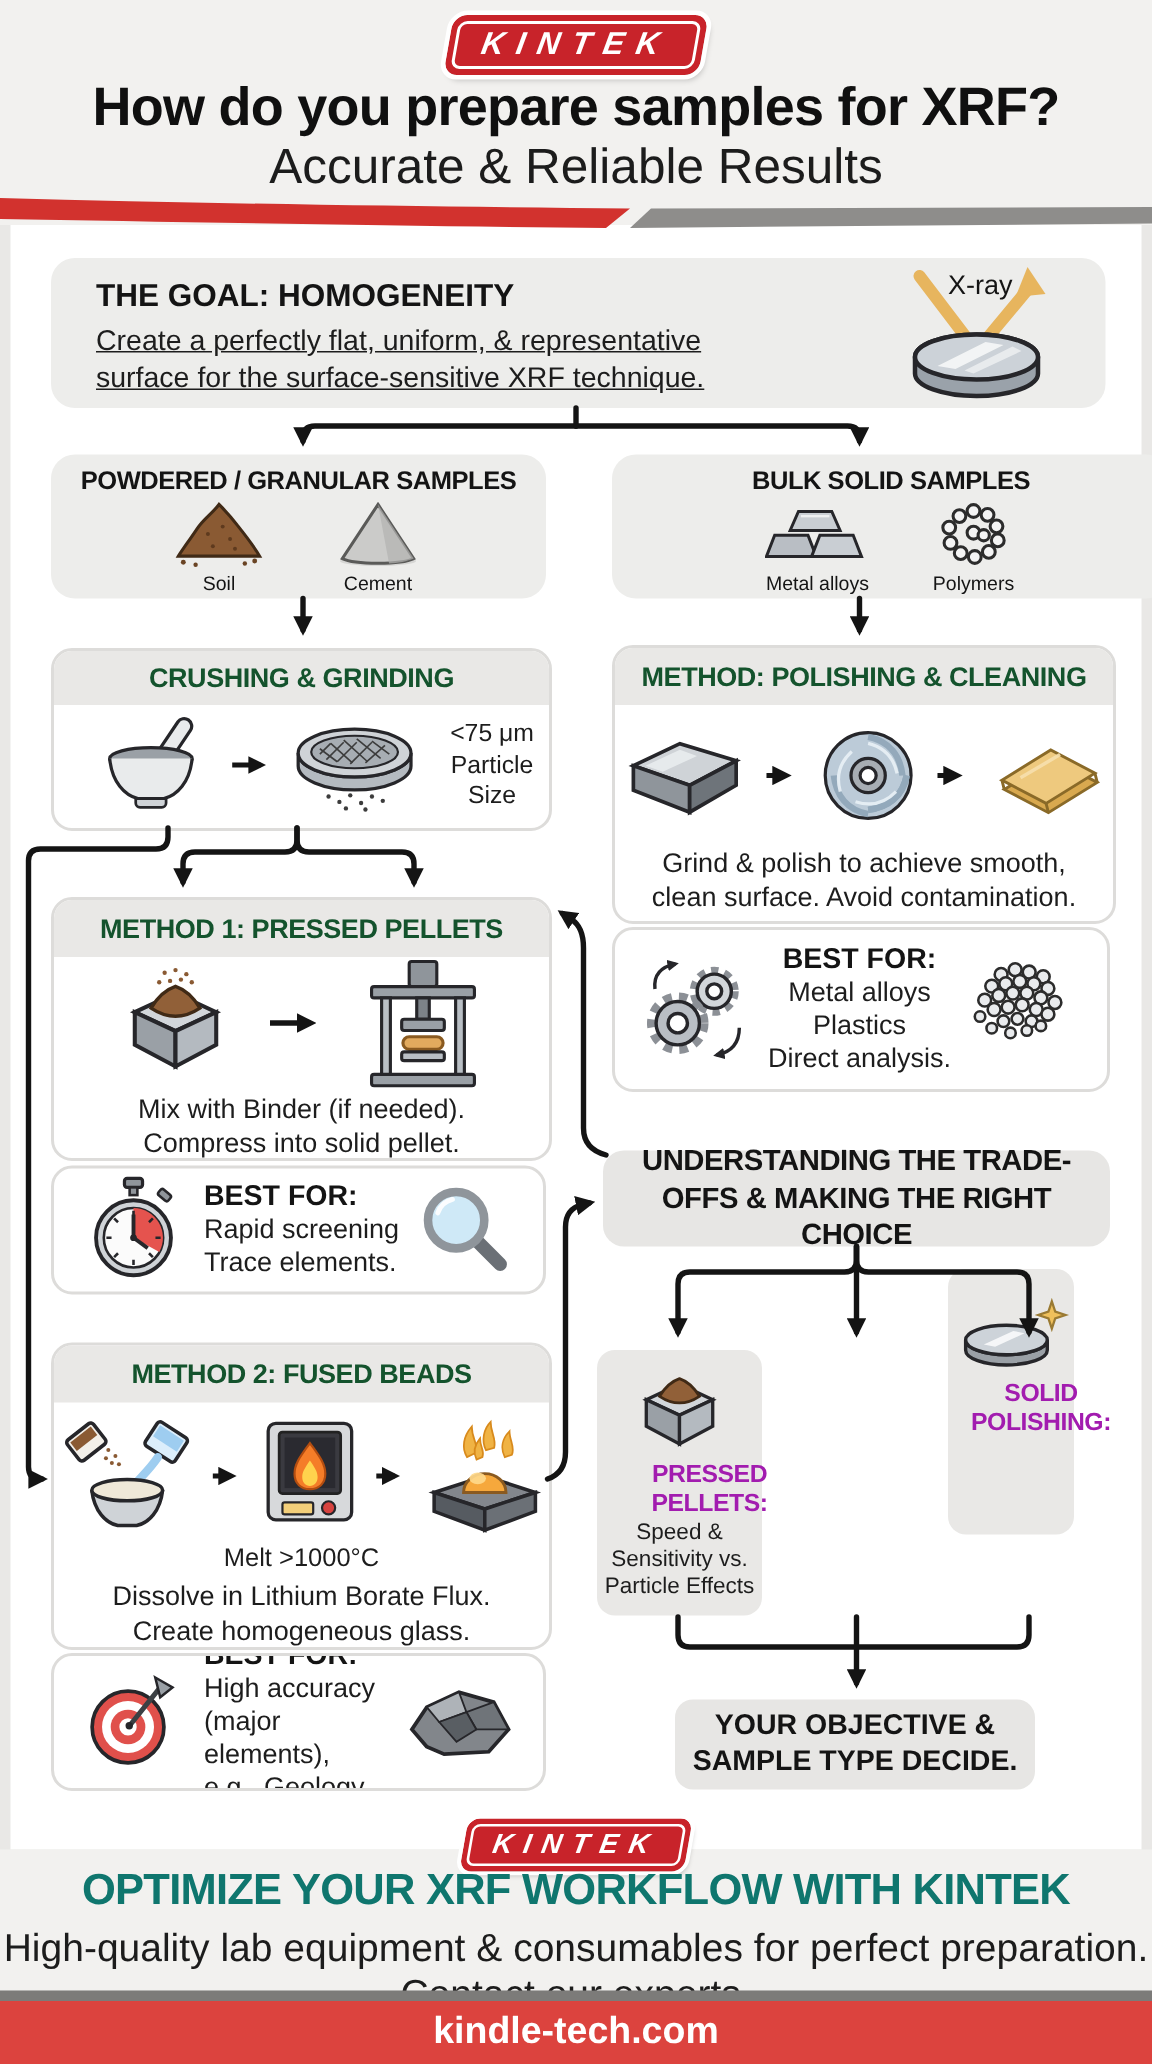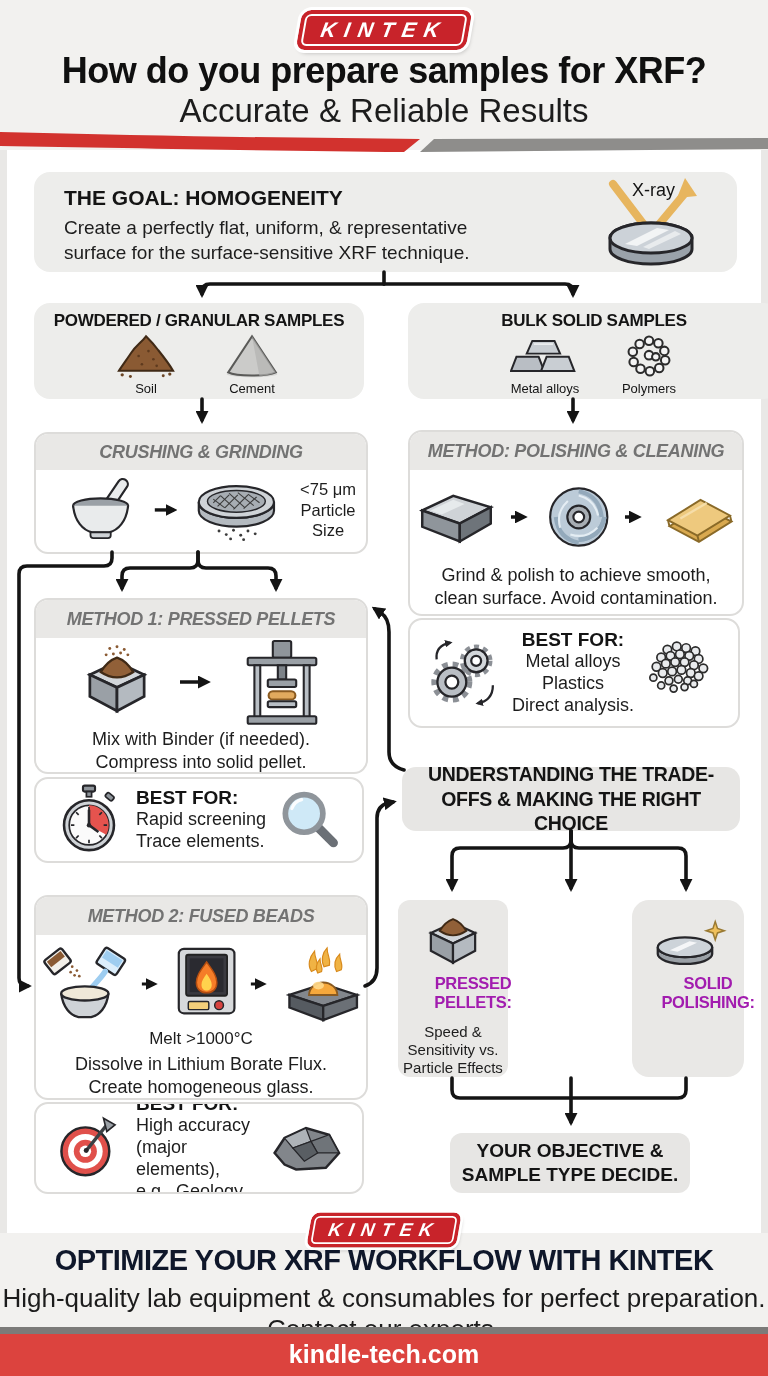--- a/index.html
+++ b/index.html
@@ -10,37 +10,37 @@
   #header-band{left:0;top:0;width:768px;height:150px;background:#f2f1ef;}
   #body-bg{left:7px;top:150px;width:754px;height:1083px;background:#ffffff;}
   .kintek-logo{display:inline-block;transform:skewX(-10deg);background:#c8232a;border-radius:9px;padding:4px;outline:3px solid #ffffff;box-shadow:2px 3px 4px rgba(0,0,0,.25);}
   .kintek-logo .inner{display:block;border:2.5px solid #fff;border-radius:6px;padding:2px 16px;color:#fff;font-weight:800;font-style:italic;letter-spacing:8px;font-size:21px;white-space:nowrap;}
   #hdr-logo{top:10px;left:0;width:768px;text-align:center;}
   #hdr-title{top:50px;left:0;width:768px;text-align:center;font-size:36px;font-weight:800;color:#101010;letter-spacing:-0.5px;}
   #hdr-sub{top:92px;left:0;width:768px;text-align:center;font-size:33px;font-weight:400;color:#1c1c1c;}
   
   .gbox{background:#ededeb;border-radius:16px;}
   .wbox{background:#ffffff;border:2px solid #dddcda;border-radius:14px;overflow:hidden;}
-  .box-hdr{background:#e9e8e6;text-align:center;font-weight:800;color:#737373;font-size:18px;letter-spacing:-0.3px;font-style:italic;}
+  .box-hdr{background:#e9e8e6;text-align:center;font-weight:800;color:#14532d;font-size:18px;letter-spacing:-0.3px;}
   .title-sm{font-weight:800;color:#141414;font-size:17px;letter-spacing:-0.3px;text-align:center;}
   .body-txt{color:#1d1d1d;font-size:18px;line-height:1.28;text-align:center;}
   .row{display:flex;align-items:center;justify-content:center;}
   .col{display:flex;flex-direction:column;align-items:center;}
   .icon-label{font-size:13px;color:#141414;margin-top:2px;}
   .bf-label{font-weight:800;font-size:19px;color:#141414;}
   .bf-line{font-size:18px;color:#1d1d1d;line-height:1.22;}
   .card{background:#e9e8e6;border-radius:12px;}
   .card-title{font-weight:800;font-size:16.5px;color:#a21caf;text-align:center;line-height:1.15;letter-spacing:-0.3px;padding-left:40px;}
-  .card-body{font-size:15px;color:#1d1d1d;text-align:center;line-height:1.2;margin-top:11px;}
+  .card-body{font-size:15px;color:#1d1d1d;text-align:center;line-height:1.2;margin-top:1px;}
   .pre{white-space:pre-line;}
   svg{display:block;}
   
   #footer-band{left:0;top:1233px;width:768px;height:94px;background:#f2f1ef;}
   #footer-logo{top:1210px;left:0;width:768px;text-align:center;transform:scale(.88);}
-  #footer-headline{top:1244px;left:0;width:768px;text-align:center;font-size:29px;font-weight:800;color:#0f172a;letter-spacing:-0.5px;}
+  #footer-headline{top:1244px;left:0;width:768px;text-align:center;font-size:29px;font-weight:800;color:#0f766e;letter-spacing:-0.5px;}
   #footer-subline{top:1283px;left:0;width:768px;text-align:center;font-size:26px;color:#1c1c1c;}
   #footer-darkbar{left:0;top:1327px;width:768px;height:7px;background:#7c7b79;}
   #footer-redbar{left:0;top:1334px;width:768px;height:42px;background:#dc433e;color:#fff;text-align:center;font-size:25px;font-weight:700;line-height:41px;}
 </style>
 </head>
 <body>
 
 <div id="page">
   <div class="abs" id="header-band"></div>
   <div class="abs" id="body-bg"></div>
@@ -51,21 +51,21 @@
   <div class="abs" id="hdr-title">How do you prepare samples for XRF?</div>
   <div class="abs" id="hdr-sub">Accurate &amp; Reliable Results</div>
 
   <svg class="abs" style="left:0;top:126px;" width="768" height="32" viewBox="0 0 768 32">
     <path d="M0,6 C150,10 300,12 420,13 L404,26 C280,25 120,22 0,20 Z" fill="#d2322e"></path>
     <path d="M434,13 L768,12 L768,23 L420,26 Z" fill="#8e8d8b"></path>
   </svg>
 
   <div class="abs gbox" style="left:34px;top:172px;width:703px;height:100px;">
     <div class="abs" style="left:30px;top:14px;font-size:21px;font-weight:800;color:#141414;">THE GOAL: HOMOGENEITY</div>
-    <div class="abs" style="left:30px;top:43px;width:470px;font-size:19px;color:#1d1d1d;line-height:1.32;">Create a perfectly flat, uniform, &amp; representative surface for the surface-sensitive XRF technique.</div>
+    <div class="abs" style="left:30px;top:43px;width:470px;font-size:19px;color:#1d1d1d;line-height:1.32;text-decoration:underline;">Create a perfectly flat, uniform, &amp; representative surface for the surface-sensitive XRF technique.</div>
     <svg class="abs" style="right:14px;top:4px;" width="150" height="94" viewBox="0 0 150 94">
       <path d="M40,8 L78,58 L113,16" stroke="#e7b55e" stroke-width="8" fill="none" stroke-linecap="round" stroke-linejoin="round"></path>
       <polygon points="104,22 112,2 124,20" fill="#e7b55e"></polygon>
       <path d="M37,62 a41,15 0 0 1 82,0 v11 a41,15 0 0 1 -82,0 z" fill="#9aa2aa" stroke="#26262a" stroke-width="3"></path>
       <ellipse cx="78" cy="62" rx="41" ry="15" fill="#ccd2d8" stroke="#26262a" stroke-width="3"></ellipse>
       <path d="M52,68 L84,52 L96,54 L64,70 Z" fill="#ffffff" opacity="0.75"></path>
       <path d="M70,71 L102,55 L108,58 L76,73 Z" fill="#ffffff" opacity="0.55"></path>
     </svg>
     <div class="abs" style="right:62px;top:8px;font-size:18px;color:#141414;">X-ray</div>
   </div>
@@ -431,21 +431,21 @@
   <div class="abs card col" style="left:398px;top:900px;width:110px;height:177px;">
     <svg style="margin-top:8px;" width="70" height="62" viewBox="0 0 92 84">
       <polygon points="16,34 46,20 76,34 46,48" fill="#d2d6da" stroke="#26262a" stroke-width="3"></polygon>
       <path d="M28,31 C34,21 40,17 46,15 C52,17 58,21 64,31 C58,35 52,37 46,37 C40,37 34,35 28,31 Z" fill="#916038" stroke="#402a16" stroke-width="2.5"></path>
       <polygon points="16,34 16,58 46,74 46,48" fill="#9aa0a6" stroke="#26262a" stroke-width="3"></polygon>
       <polygon points="76,34 76,58 46,74 46,48" fill="#b4bac0" stroke="#26262a" stroke-width="3"></polygon>
     </svg>
     <div class="card-title" style="margin-top:4px;">PRESSED PELLETS:</div>
     <div class="card-body">Speed &amp; Sensitivity vs. Particle Effects</div>
   </div>
-  <div class="abs card col" style="left:632px;top:900px;width:112px;height:177px;border-radius:17px;">
+  <div class="abs card col" style="left:632px;top:846px;width:84px;height:177px;">
     <svg style="margin-top:8px;" width="78" height="62" viewBox="0 0 100 82">
       <path d="M86,18 L89,27 L98,30 L89,33 L86,42 L83,33 L74,30 L83,27 Z" fill="#efc05c" stroke="#9a7a33" stroke-width="2"></path>
       <path d="M10,52 a36,13 0 0 0 72,0 v9 a36,13 0 0 1 -72,0 z" fill="#9aa0a6" stroke="#26262a" stroke-width="3"></path>
       <ellipse cx="46" cy="52" rx="36" ry="13" fill="#cdd3d9" stroke="#26262a" stroke-width="3"></ellipse>
       <path d="M26,56 L52,44 L62,46 L36,58 Z" fill="#ffffff" opacity="0.8"></path>
     </svg>
     <div class="card-title" style="margin-top:4px;">SOLID POLISHING:</div>
   </div>
 
   <div class="abs" style="left:450px;top:1133px;width:240px;height:60px;background:#e7e6e4;border-radius:12px;display:flex;align-items:center;justify-content:center;">

